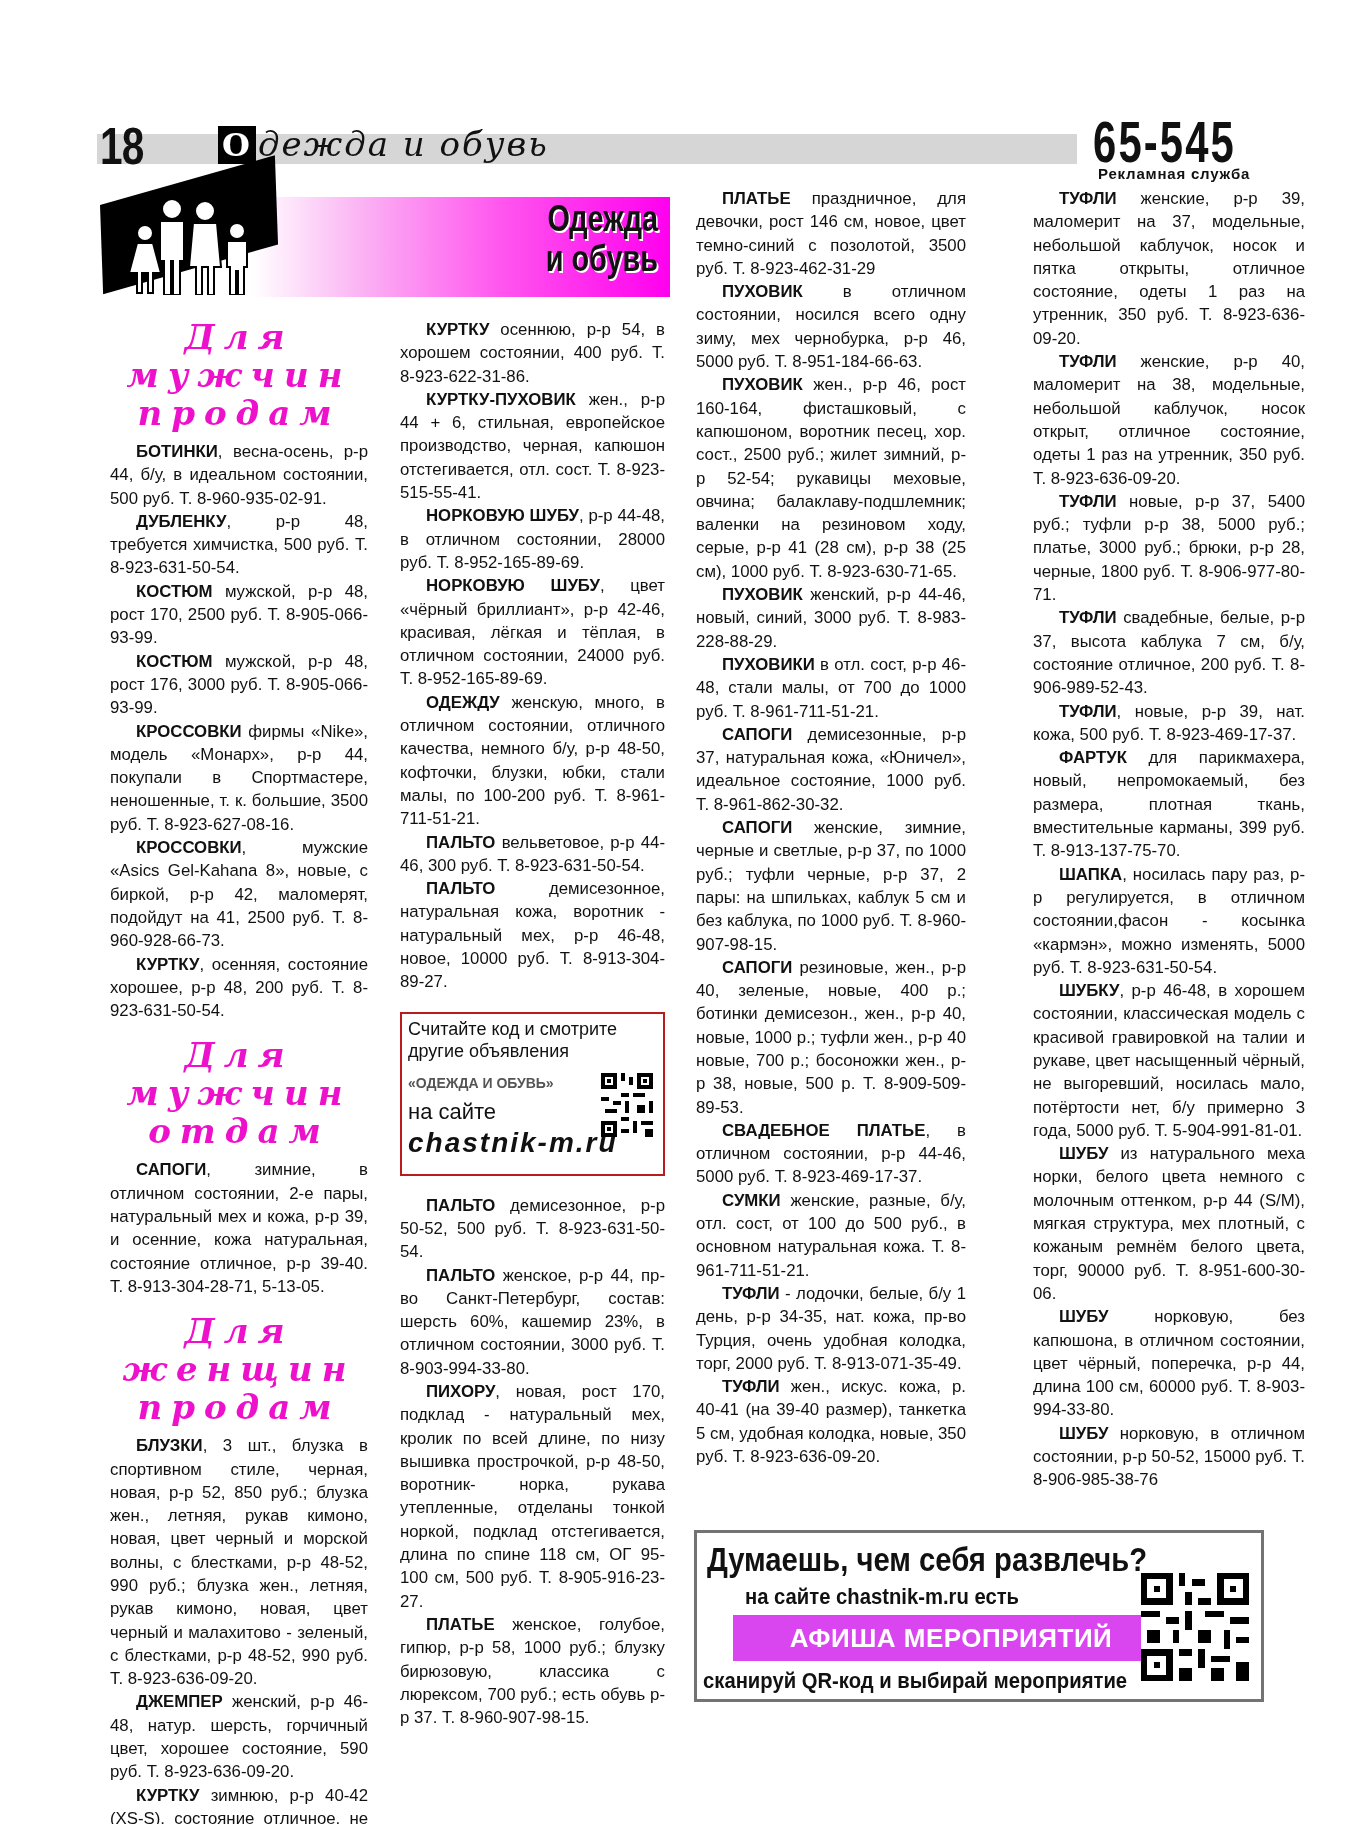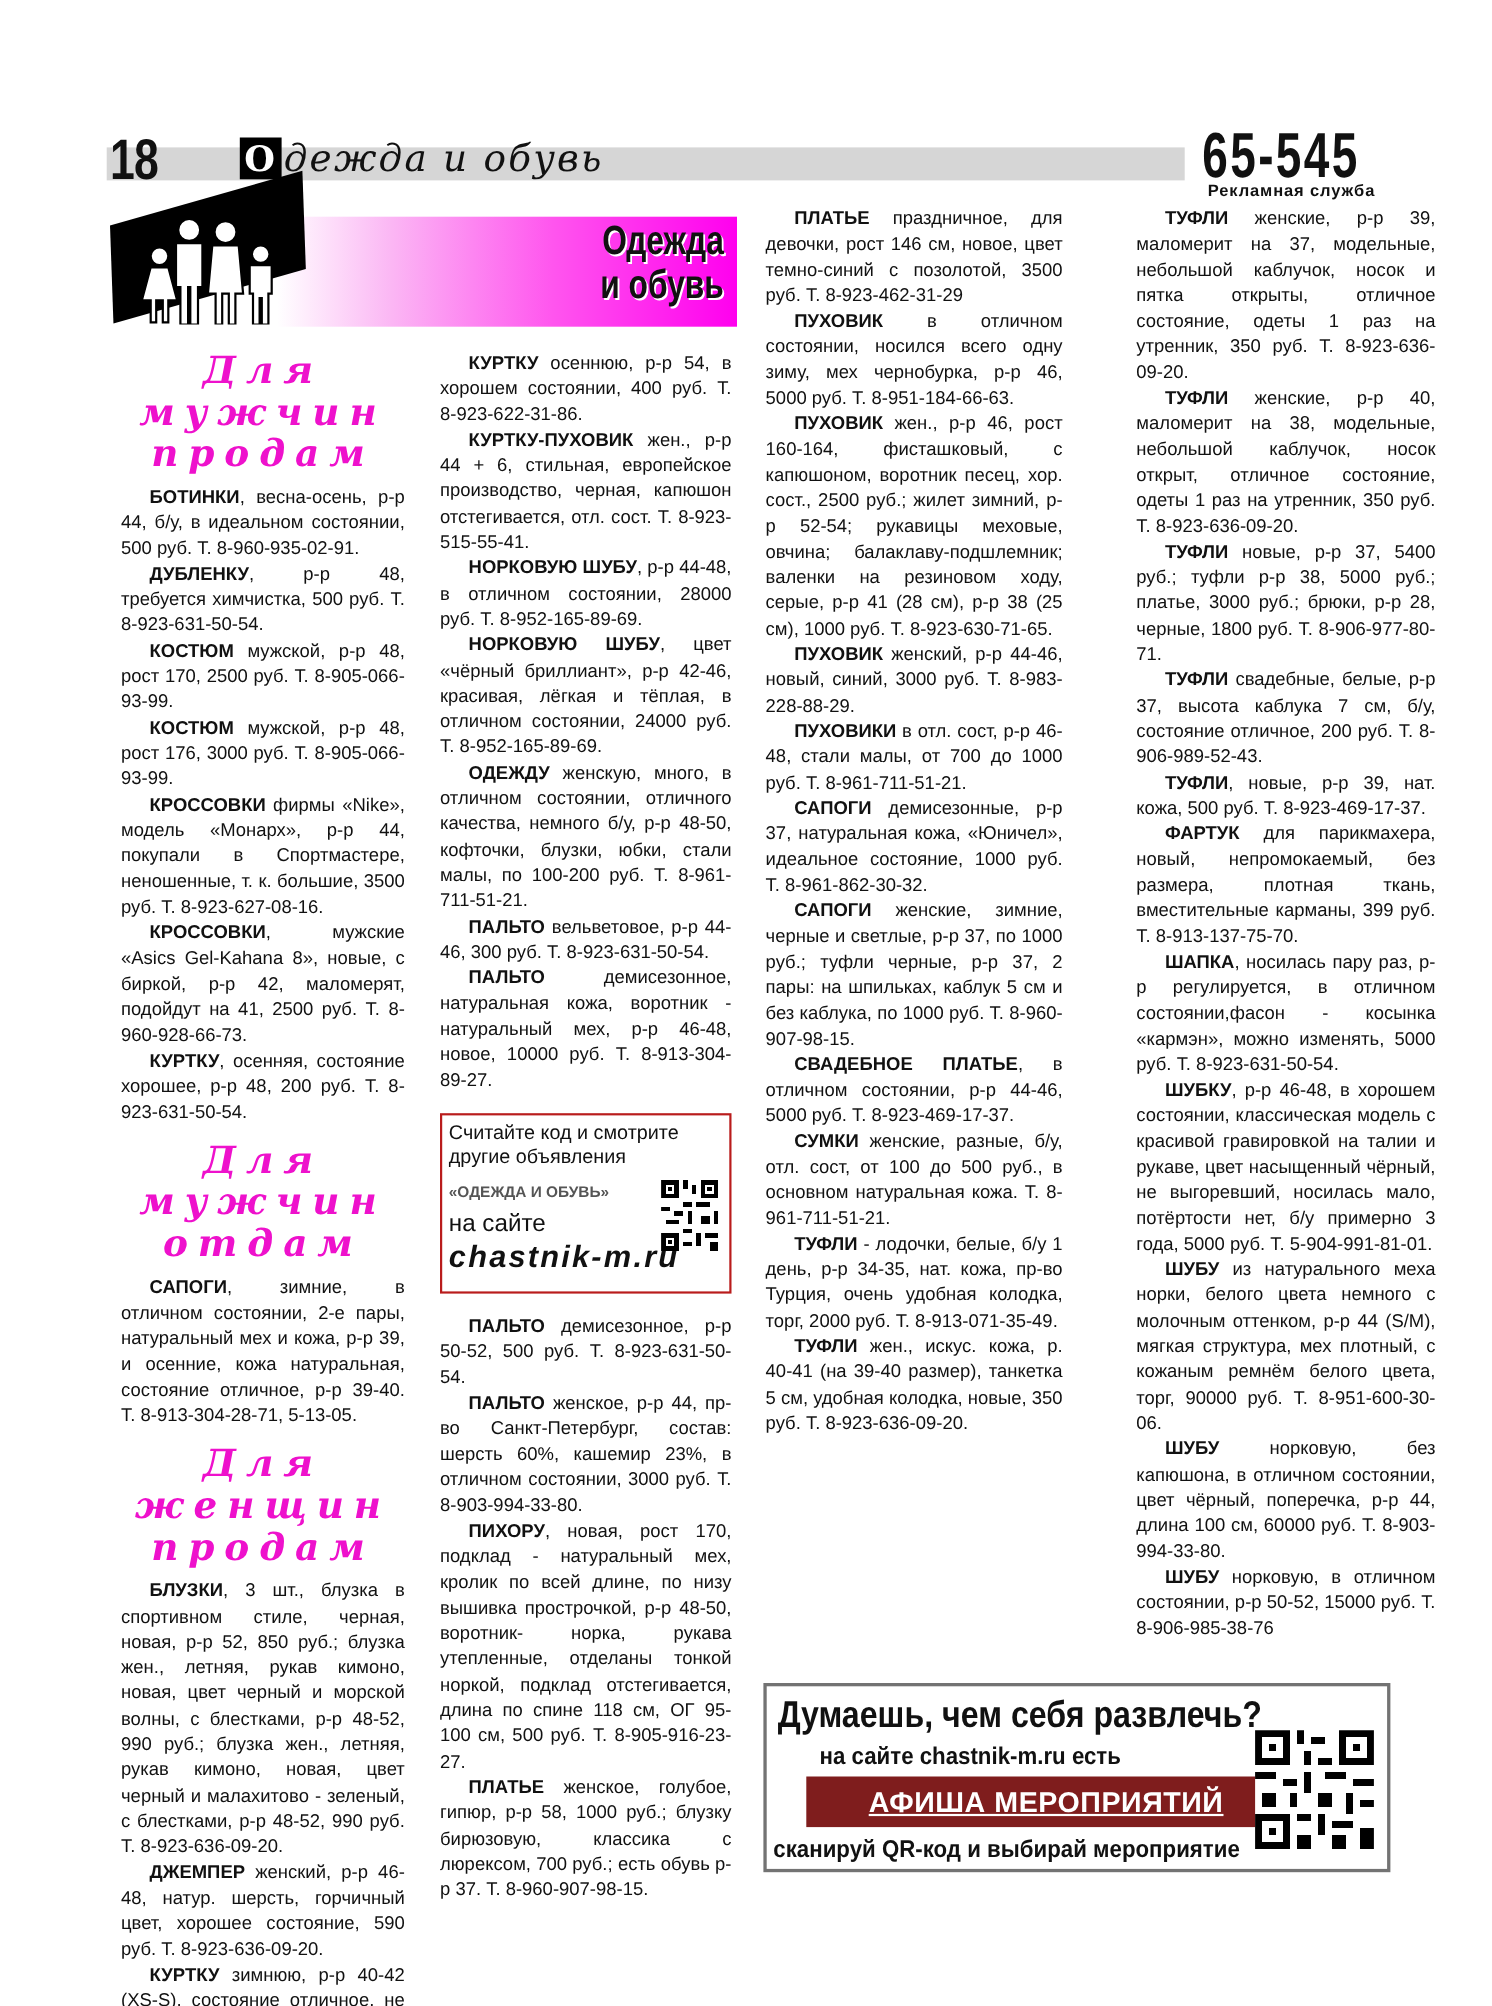--- a/index.html
+++ b/index.html
@@ -31,21 +31,21 @@
   .qrbox { border:2px solid #b91c1c; margin:18px 0 18px 0; padding:4px 6px 6px 6px; position:relative; height:150px; }
   .qrbox .l1 { font-size:18px; line-height:22px; text-align:left; text-indent:0; }
   .qrbox .l2 { font-size:14px; font-weight:bold; color:#555; margin-top:10px; text-indent:0; }
   .qrbox .l3 { font-size:22px; line-height:26px; margin-top:4px; text-indent:0; }
   .qrbox .l4 { font-size:28px; font-weight:bold; font-style:italic; letter-spacing:2px; line-height:32px; margin-top:2px; text-indent:0; }
   .qr-small { position:absolute; right:10px; top:58px; width:52px; height:66px; }
   
   .promo { left:694px; top:1530px; width:570px; height:172px; border:3px solid #737373; box-sizing:border-box; }
   .promo .p1 { position:absolute; left:10px; top:4px; font-weight:bold; font-size:34px; line-height:44px; transform:scaleX(0.86); transform-origin:left top; white-space:nowrap; }
   .promo .p2 { position:absolute; left:48px; top:50px; font-weight:bold; font-size:22px; line-height:28px; white-space:nowrap; transform:scaleX(0.92); transform-origin:left top; }
-  .promo .p3 { position:absolute; left:36px; top:82px; width:436px; height:46px; background:#7f1d1d; color:#fff; font-weight:bold; font-size:26px; line-height:46px; text-align:center; letter-spacing:0.5px; white-space:nowrap;text-decoration:underline; }
+  .promo .p3 { position:absolute; left:36px; top:82px; width:436px; height:46px; background:#d946ef; color:#fff; font-weight:bold; font-size:26px; line-height:46px; text-align:center; letter-spacing:0.5px; white-space:nowrap; }
   .promo .p4 { position:absolute; left:6px; top:133px; font-weight:bold; font-size:22px; line-height:30px; white-space:nowrap; transform:scaleX(0.92); transform-origin:left top; }
   .promo .qr-big { position:absolute; right:12px; top:40px; width:108px; height:108px; }
 </style>
 </head>
 <body>
 
 <div class="abs hdr-bar"></div>
 <div class="abs page-num">18</div>
 <div class="abs section-title"><span class="cap">О</span><span>дежда и обувь</span></div>
 <div class="abs phone-big">65-545</div>
@@ -143,20 +143,21 @@
 </div>
 
 <div class="col c3" style="top:187px;">
   <p class="ad"><b>ПЛАТЬЕ</b><span> праздничное, для девочки, рост 146 см, новое, цвет темно-синий с позолотой, 3500 руб. Т. 8-923-462-31-29</span></p>
   <p class="ad"><b>ПУХОВИК</b><span> в отличном состоянии, носился всего одну зиму, мех чернобурка, р-р 46, 5000 руб. Т. 8-951-184-66-63.</span></p>
   <p class="ad"><b>ПУХОВИК</b><span> жен., р-р 46, рост 160-164, фисташковый, с капюшоном, воротник песец, хор. сост., 2500 руб.; жилет зимний, р-р 52-54; рукавицы меховые, овчина; балаклаву-подшлемник; валенки на резиновом ходу, серые, р-р 41 (28 см), р-р 38 (25 см), 1000 руб. Т. 8-923-630-71-65.</span></p>
   <p class="ad"><b>ПУХОВИК</b><span> женский, р-р 44-46, новый, синий, 3000 руб. Т. 8-983-228-88-29.</span></p>
   <p class="ad"><b>ПУХОВИКИ</b><span> в отл. сост, р-р 46-48, стали малы, от 700 до 1000 руб. Т. 8-961-711-51-21.</span></p>
   <p class="ad"><b>САПОГИ</b><span> демисезонные, р-р 37, натуральная кожа, «Юничел», идеальное состояние, 1000 руб. Т. 8-961-862-30-32.</span></p>
   <p class="ad"><b>САПОГИ</b><span> женские, зимние, черные и светлые, р-р 37, по 1000 руб.; туфли черные, р-р 37, 2 пары: на шпильках, каблук 5 см и без каблука, по 1000 руб. Т. 8-960-907-98-15.</span></p>
+  <p class="ad"><b>САПОГИ</b><span> резиновые, жен., р-р 40, зеленые, новые, 400 р.; ботинки демисезон., жен., р-р 40, новые, 1000 р.; туфли жен., р-р 40 новые, 700 р.; босоножки жен., р-р 38, новые, 500 р. Т. 8-909-509-89-53.</span></p>
   <p class="ad"><b>СВАДЕБНОЕ ПЛАТЬЕ</b><span>, в отличном состоянии, р-р 44-46, 5000 руб. Т. 8-923-469-17-37.</span></p>
   <p class="ad"><b>СУМКИ</b><span> женские, разные, б/у, отл. сост, от 100 до 500 руб., в основном натуральная кожа. Т. 8-961-711-51-21.</span></p>
   <p class="ad"><b>ТУФЛИ</b><span> - лодочки, белые, б/у 1 день, р-р 34-35, нат. кожа, пр-во Турция, очень удобная колодка, торг, 2000 руб. Т. 8-913-071-35-49.</span></p>
   <p class="ad"><b>ТУФЛИ</b><span> жен., искус. кожа, р. 40-41 (на 39-40 размер), танкетка 5 см, удобная колодка, новые, 350 руб. Т. 8-923-636-09-20.</span></p>
 </div>
 
 <div class="col c4" style="top:187px;">
   <p class="ad"><b>ТУФЛИ</b><span> женские, р-р 39, маломерит на 37, модельные, небольшой каблучок, носок и пятка открыты, отличное состояние, одеты 1 раз на утренник, 350 руб. Т. 8-923-636-09-20.</span></p>
   <p class="ad"><b>ТУФЛИ</b><span> женские, р-р 40, маломерит на 38, модельные, небольшой каблучок, носок открыт, отличное состояние, одеты 1 раз на утренник, 350 руб. Т. 8-923-636-09-20.</span></p>
   <p class="ad"><b>ТУФЛИ</b><span> новые, р-р 37, 5400 руб.; туфли р-р 38, 5000 руб.; платье, 3000 руб.; брюки, р-р 28, черные, 1800 руб. Т. 8-906-977-80-71.</span></p>

